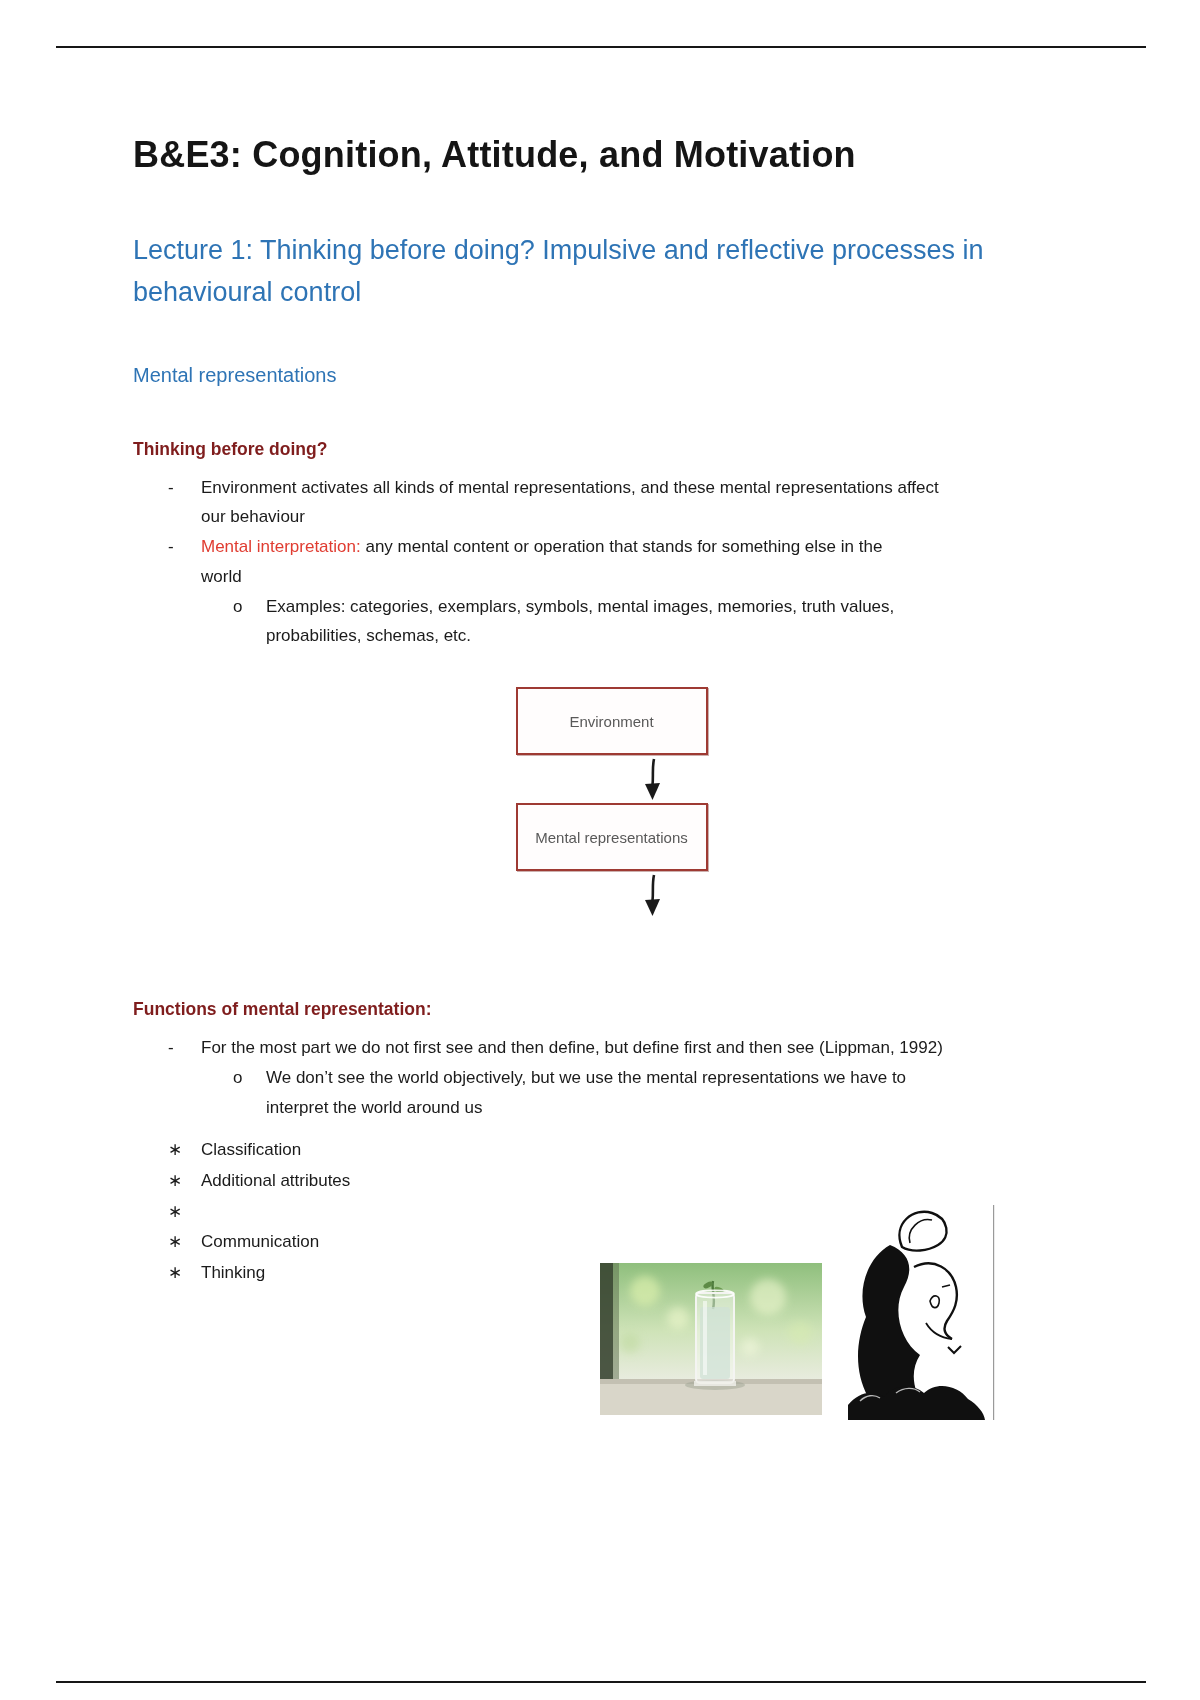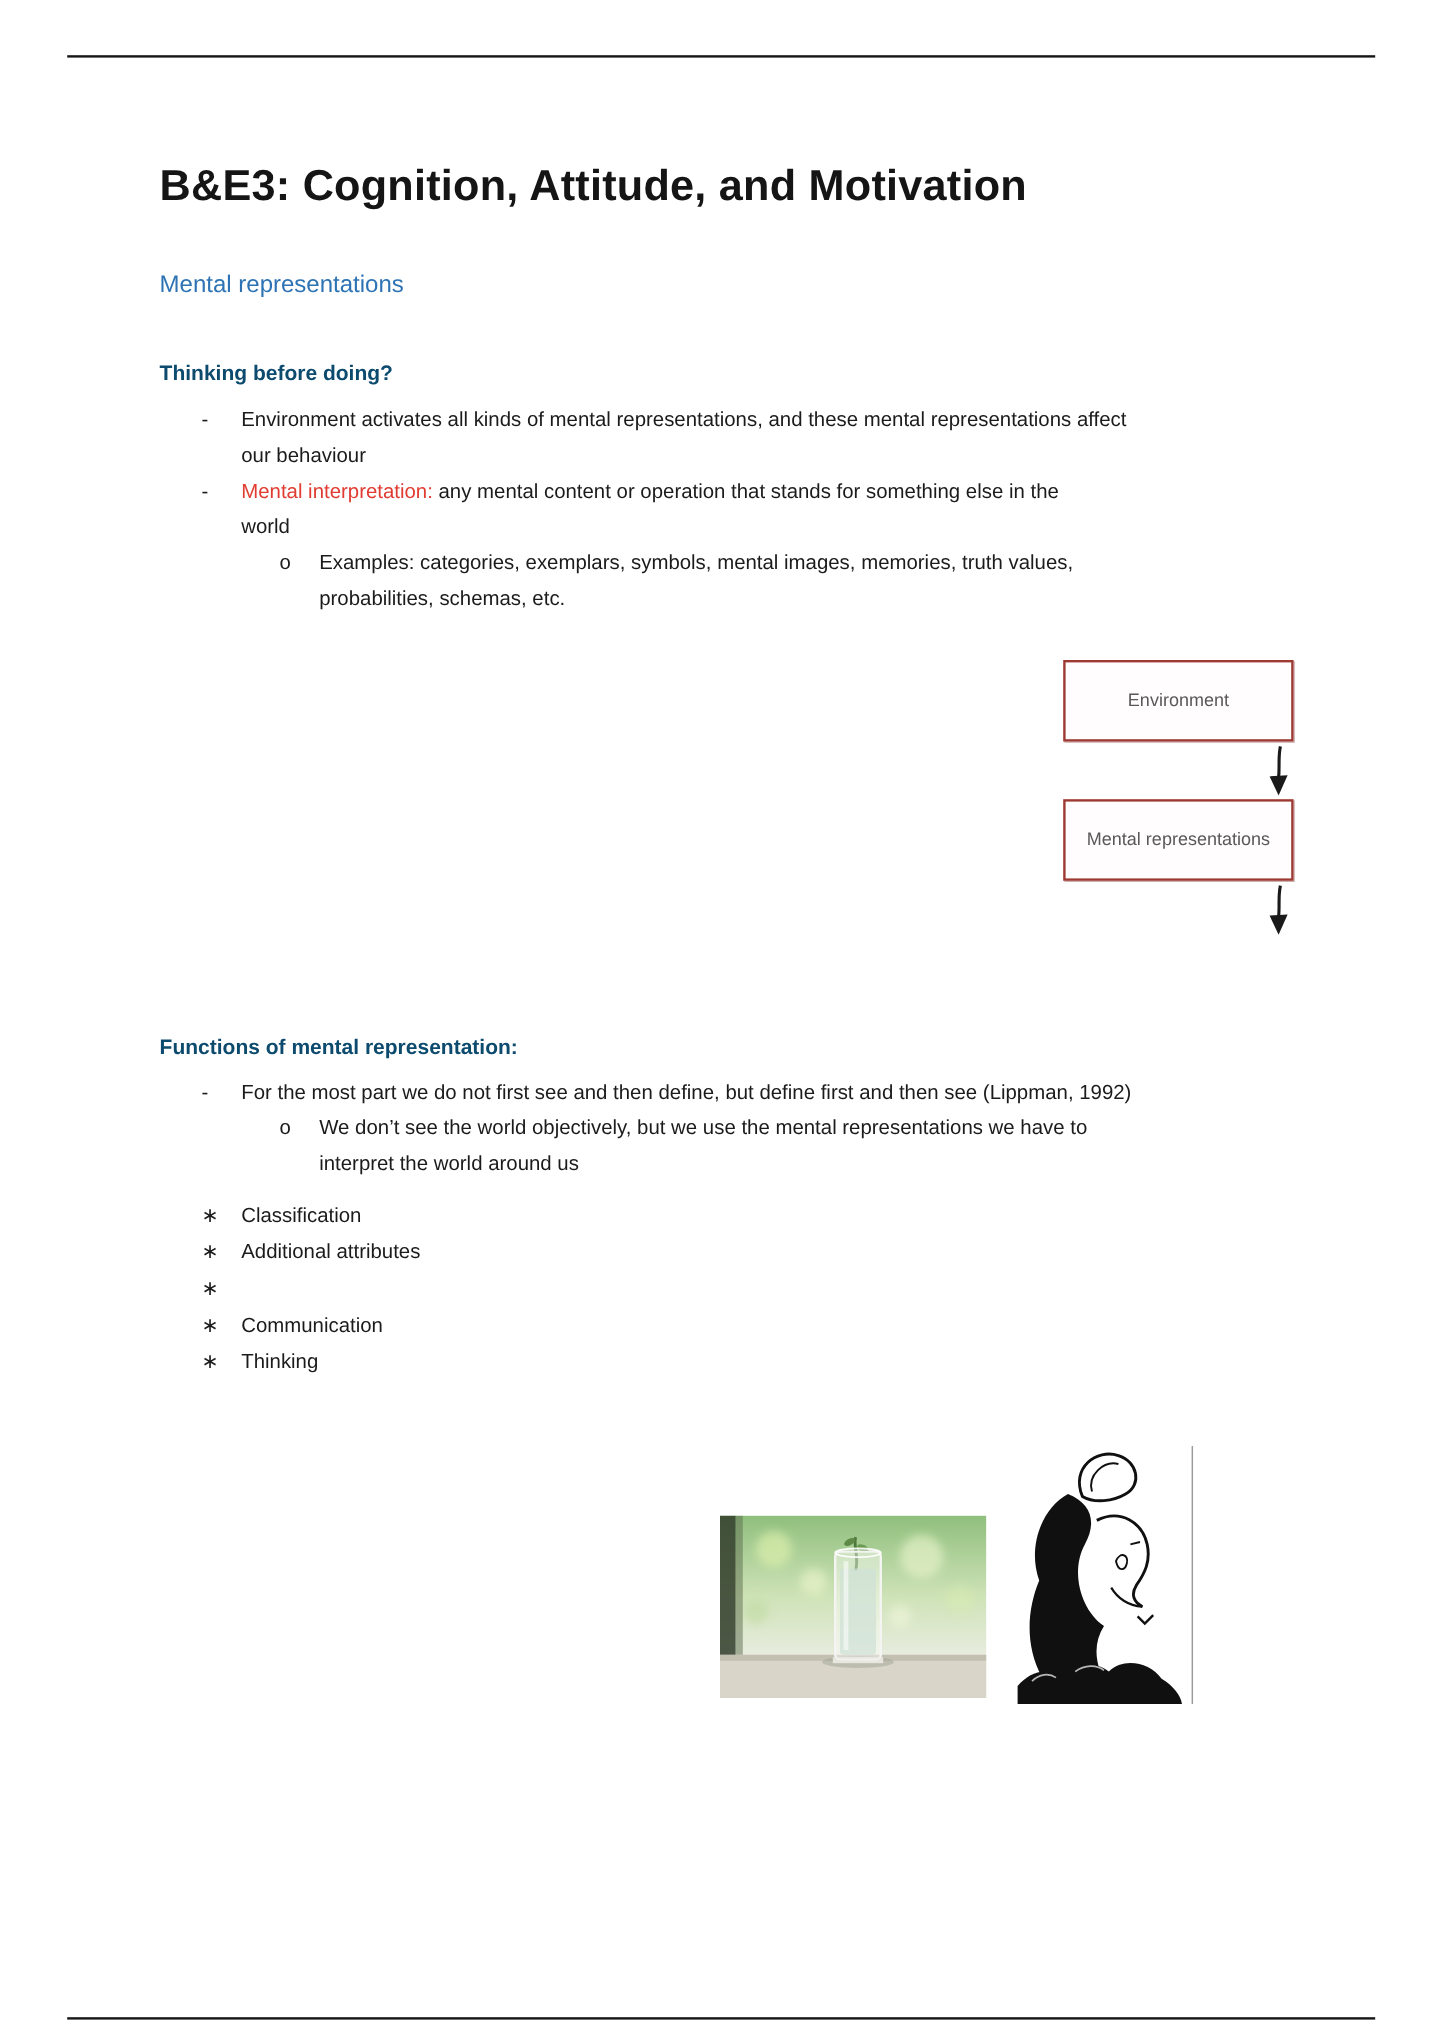--- a/index.html
+++ b/index.html
@@ -18,37 +18,37 @@
   .title {
     margin:134px 0 0; font-size:36px; font-weight:700;
     letter-spacing:0.2px; color:#151515;
   }
   .lecture {
     margin:54px 0 0; font-size:27px; font-weight:400;
     line-height:1.55; color:#2E74B5; max-width:900px;
   }
   .subhead { margin:50px 0 0; font-size:20px; font-weight:400; color:#2E74B5; }
 
-  .bold-head { margin:52px 0 0; font-size:17.5px; font-weight:700; color:#0c4a6e; }
+  .bold-head { margin:52px 0 0; font-size:17.5px; font-weight:700; color:#7f1d1d; }
 
   .list { margin-top:13px; }
   .li { display:flex; align-items:flex-start; font-size:17px; line-height:1.75; }
   .lvl1 { padding-left:35px; }
   .lvl2 { padding-left:100px; }
   .li .m { flex:none; width:33px; color:#1b1b1b; }
   .li .t { flex:0 1 auto; }
   .red { color:#E03C31; }
 
   .w1 { max-width:750px; }
   .w2 { max-width:700px; }
   .w3 { max-width:680px; }
   .w4 { max-width:770px; }
   .w5 { max-width:690px; }
 
-  .diagram { margin:36px 0 0 12px; display:flex; flex-direction:column; align-items:flex-end; }
+  .diagram { margin:36px 0 0 12px; display:flex; flex-direction:column; align-items:center; }
   .dbox {
     width:188px; height:64px; border:2px solid #9E3A33;
     box-shadow:1px 1px 0 rgba(110,30,24,.35);
     display:flex; align-items:center; justify-content:center;
     color:#595959; font-size:15px; background:#fffdfd;
   }
   .darrow { margin:3px 0 3px 83px; display:block; }
 
   .sec2 { margin-top:80px; }
   .starlist .li { line-height:1.8; }
@@ -59,20 +59,21 @@
 </style>
 </head>
 <body>
 
 <div class="rule rule-top"></div>
 
 <div class="content">
 
   <h1 class="title">B&amp;E3: Cognition, Attitude, and Motivation</h1>
 
+  <h2 class="lecture">Lecture 1: Thinking before doing? Impulsive and reflective processes in behavioural control</h2>
 
   <h3 class="subhead">Mental representations</h3>
 
   <p class="bold-head">Thinking before doing?</p>
 
   <div class="list">
     <div class="li lvl1">
       <span class="m">-</span>
       <span class="t w1">Environment activates all kinds of mental representations, and these mental representations affect our behaviour</span>
     </div>

